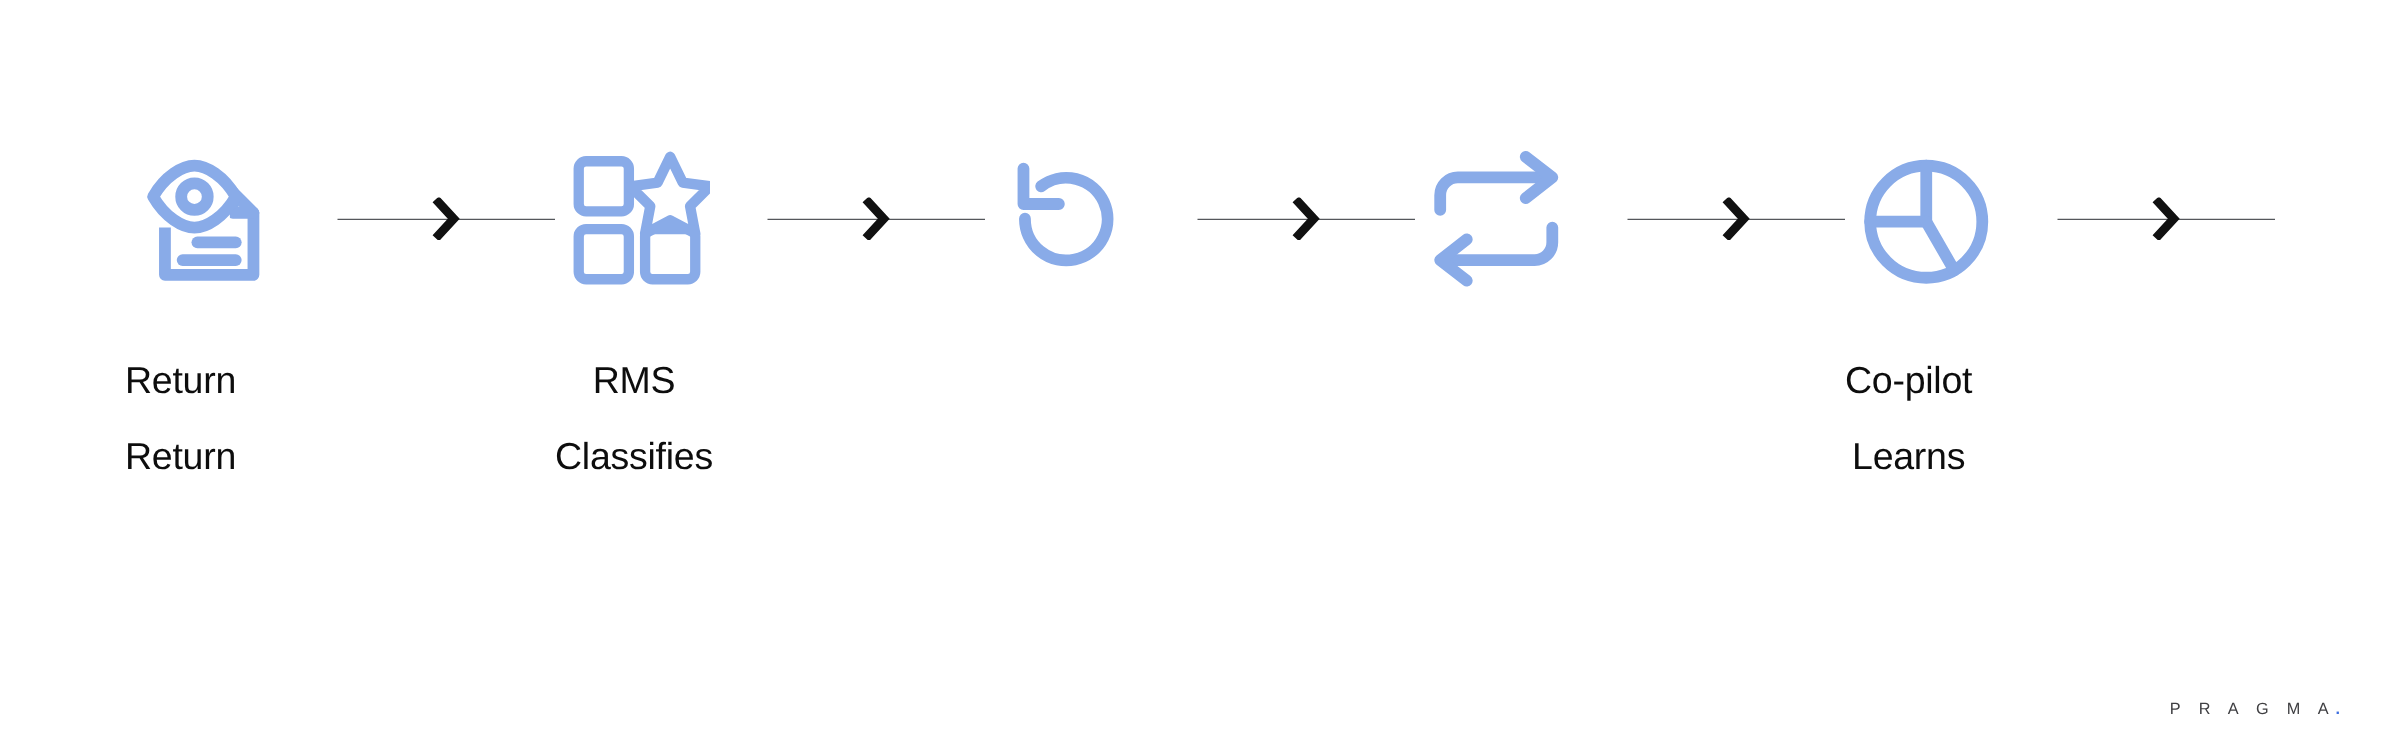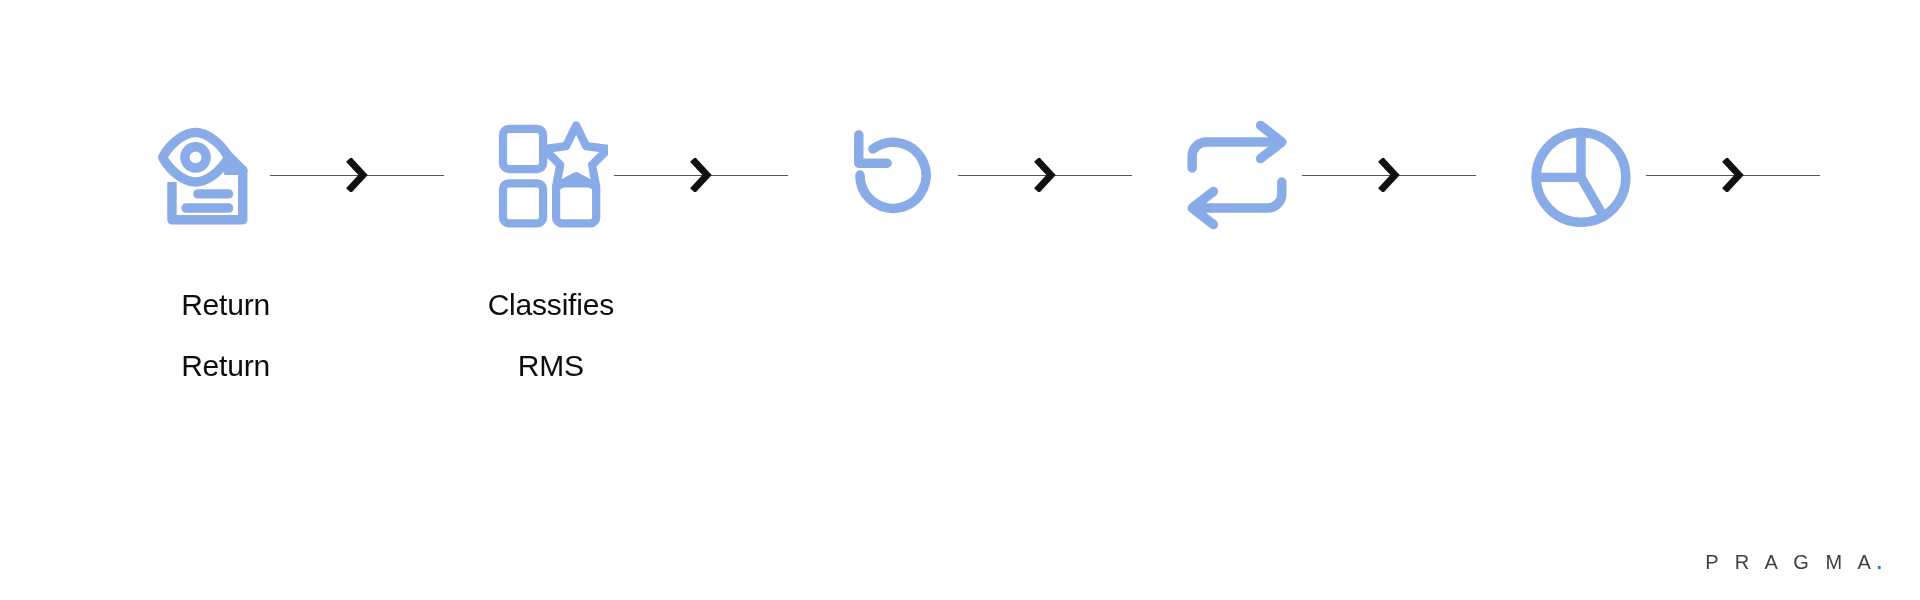--- a/index.html
+++ b/index.html
@@ -34,21 +34,21 @@
     flex-direction: row;
     align-items: flex-start;
     justify-content: space-between;
   }
 
   .step {
     width: 170px;
     flex: 0 0 170px;
     display: flex;
     flex-direction: column;
-    align-items: flex-end;
+    align-items: flex-start;
   }
 
   .step-icon {
     width: 130px;
     height: 130px;
     display: flex;
     align-items: center;
     justify-content: center;
   }
   .step-icon svg {
@@ -97,25 +97,25 @@
     justify-content: center;
   }
   .connector .conn-chevron svg {
     display: block;
     width: 26px;
     height: 34px;
   }
 
   .brand {
     position: absolute;
-    right: 38px;
+    right: 48px;
     bottom: 26px;
     display: flex;
     align-items: center;
-    font-size: 20px;
+    font-size: 13px;
     letter-spacing: 5.5px;
     color: #3f3f42;
     font-weight: 500;
   }
   .brand .brand-dot {
     color: #3d6fe0;
     letter-spacing: 0;
     font-weight: 700;
   }
 </style>
@@ -156,22 +156,22 @@
     <div class="step">
       <div class="step-icon">
         <svg viewBox="0 0 100 100" fill="none" xmlns="http://www.w3.org/2000/svg">
           <rect x="11" y="11" width="34" height="34" rx="5" stroke="#89ABE8" stroke-width="7"></rect>
           <path d="M73 8 L81.5 25.5 L100 28 L86.5 41.5 L90 60 L73 51 L56 60 L59.5 41.5 L46 28 L64.5 25.5 Z" stroke="#89ABE8" stroke-width="7" stroke-linejoin="round"></path>
           <rect x="11" y="57" width="34" height="34" rx="5" stroke="#89ABE8" stroke-width="7"></rect>
           <rect x="56" y="57" width="34" height="34" rx="5" stroke="#89ABE8" stroke-width="7"></rect>
         </svg>
       </div>
       <div class="step-label">
+        <span class="lbl-line">RMS</span>
         <span class="lbl-line">Classifies</span>
-        <span class="lbl-line">RMS</span>
       </div>
     </div>
 
     <div class="connector">
       <div class="conn-line"></div>
       <div class="conn-chevron">
         <svg viewBox="0 0 26 34" fill="none" xmlns="http://www.w3.org/2000/svg">
           <path d="M7 4 L19 17 L7 30" stroke="#111111" stroke-width="7" stroke-linecap="square" stroke-linejoin="miter"></path>
         </svg>
       </div>
@@ -217,20 +217,24 @@
 
     <div class="step">
       <div class="step-icon">
         <svg viewBox="0 0 100 100" fill="none" xmlns="http://www.w3.org/2000/svg">
           <circle cx="50" cy="52" r="38" stroke="#89ABE8" stroke-width="8"></circle>
           <path d="M50 14 L50 52" stroke="#89ABE8" stroke-width="8" stroke-linecap="round"></path>
           <path d="M50 52 L12 52" stroke="#89ABE8" stroke-width="8" stroke-linecap="round"></path>
           <path d="M50 52 L69 85" stroke="#89ABE8" stroke-width="8" stroke-linecap="round"></path>
         </svg>
       </div>
+      <div class="step-label">
+        <span class="lbl-line">Co-pilot</span>
+        <span class="lbl-line">Learns</span>
+      </div>
     </div>
 
     <div class="connector">
       <div class="conn-line"></div>
       <div class="conn-chevron">
         <svg viewBox="0 0 26 34" fill="none" xmlns="http://www.w3.org/2000/svg">
           <path d="M7 4 L19 17 L7 30" stroke="#111111" stroke-width="7" stroke-linecap="square" stroke-linejoin="miter"></path>
         </svg>
       </div>
     </div>

